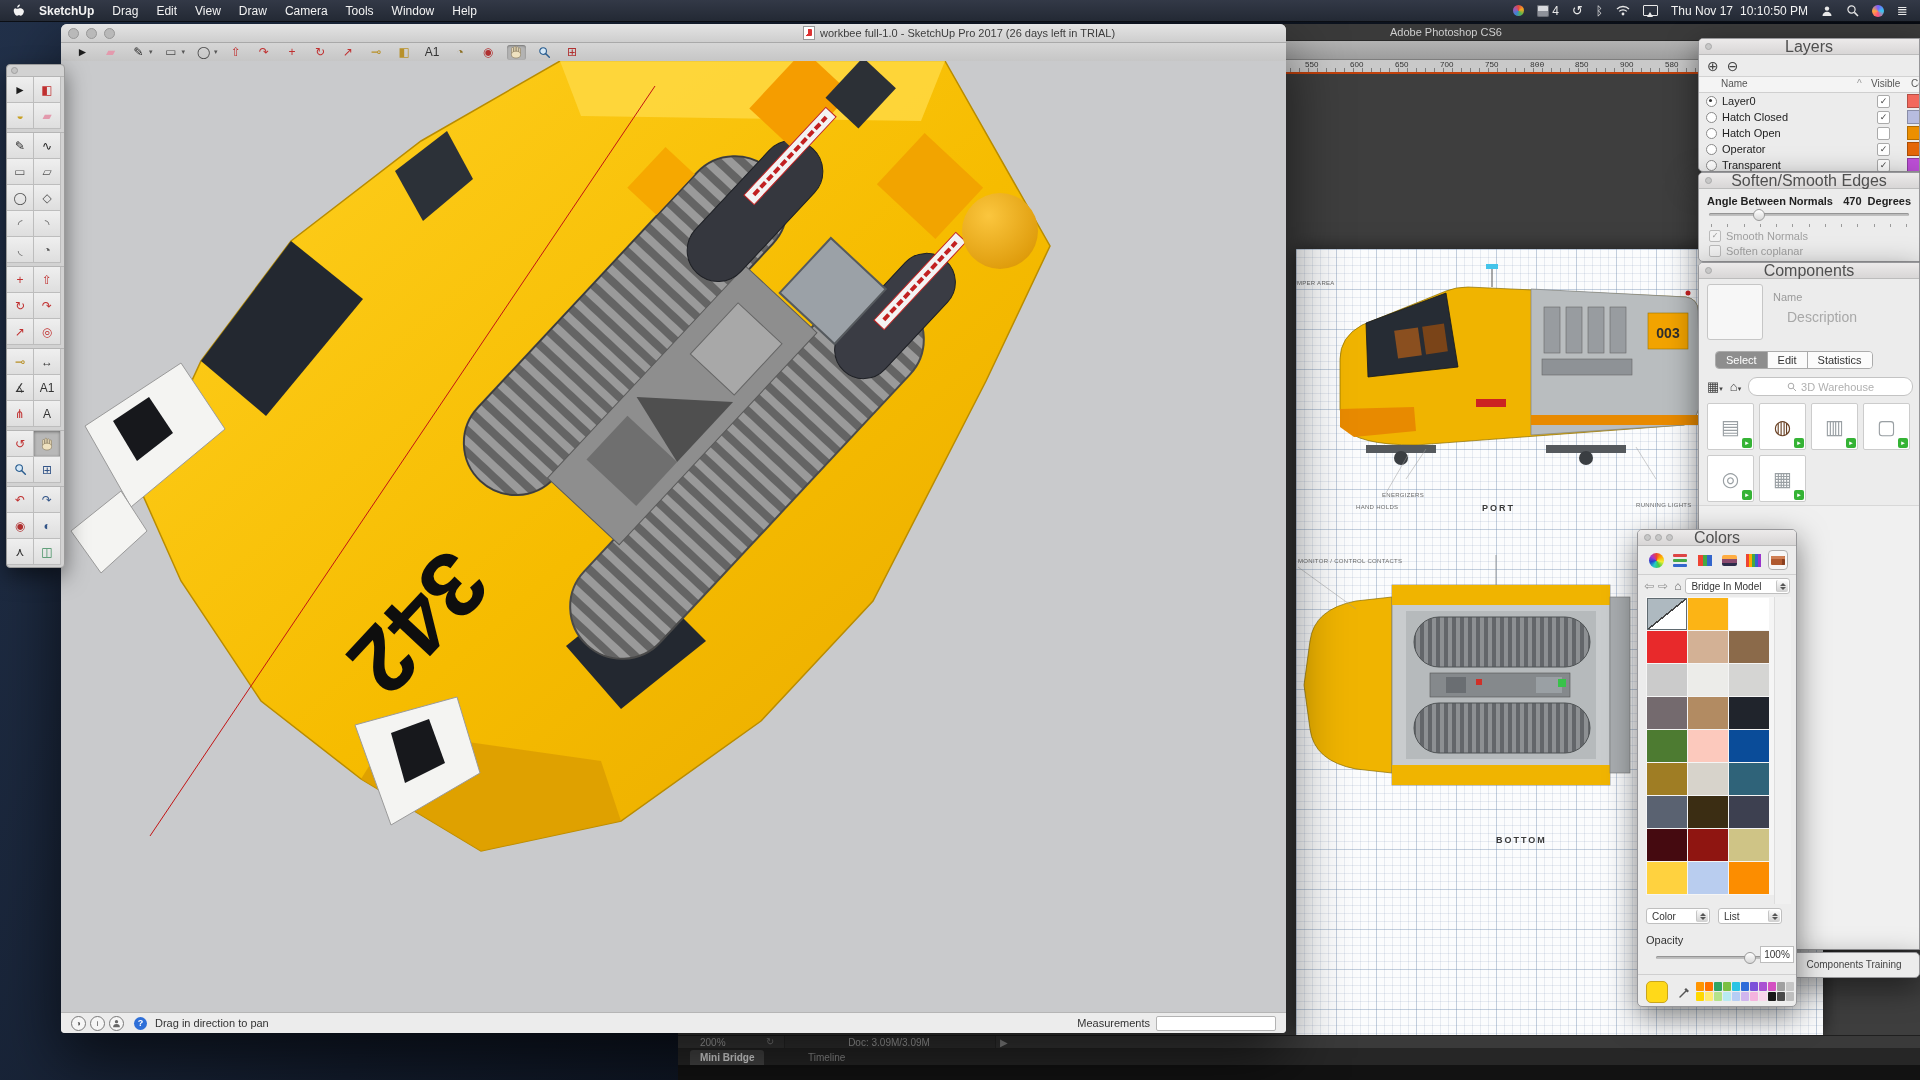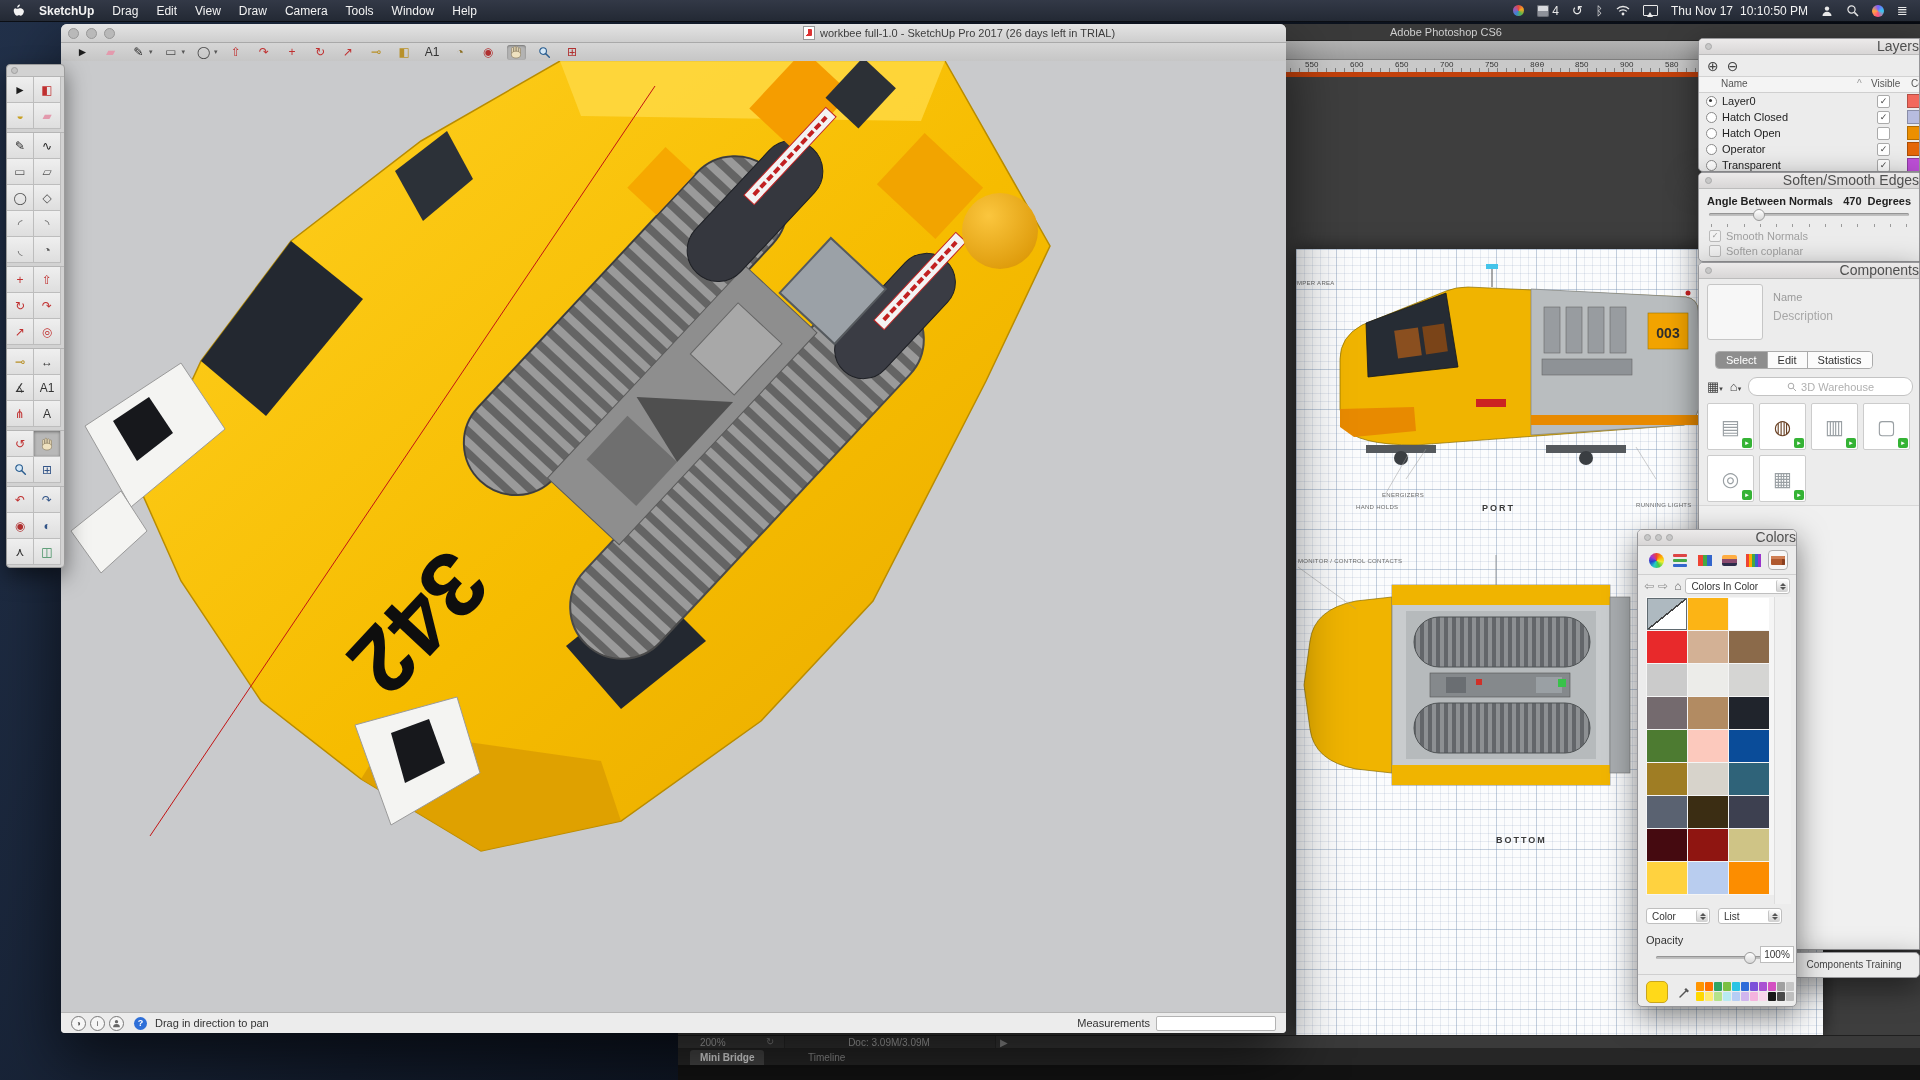--- a/index.html
+++ b/index.html
@@ -16,21 +16,21 @@
   .mb-ico{display:inline-flex;align-items:center;justify-content:center;color:#e8e8e8}
   .flower{width:11px;height:11px;border-radius:50%;background:conic-gradient(#e4493f,#f5a623,#57b54a,#3b82d6,#9b59b6,#e4493f)}
   .siri{width:12px;height:12px;border-radius:50%;background:conic-gradient(#7b5cff,#37c7f0,#ff4f81,#ffa63f,#7b5cff)}
   .nbox{width:12px;height:12px;background:#b9bcc2;border-radius:2px;box-shadow:inset 0 0 0 1px #6a6e76;background-image:linear-gradient(#d8dade 50%,#8e929a 50%)}
   .airplay{width:13px;height:9px;border:1px solid #e8e8e8;border-radius:1px;position:relative}
   .airplay:after{content:"";position:absolute;left:3px;bottom:-2px;border-left:3px solid transparent;border-right:3px solid transparent;border-bottom:5px solid #e8e8e8}
   
   .panel{position:absolute;background:#ececec;border:1px solid #97979a;border-radius:5px;
     box-shadow:0 10px 30px rgba(0,0,0,.5);overflow:hidden;box-sizing:border-box}
   .ptitle{height:15px;background:linear-gradient(#eceaea,#d8d6d6);border-bottom:1px solid #bcbcbc;
-    text-align:right;font-size:14px;color:#4f4f4f;line-height:15px;position:relative}
+    text-align:center;font-size:16px;color:#4f4f4f;line-height:15px;position:relative}
   .pdot{position:absolute;left:6px;top:4px;width:7px;height:7px;border-radius:50%;background:#c7c7c7;border:1px solid #a8a8a8;box-sizing:border-box}
   .pdot.d2{left:17px}.pdot.d3{left:28px}
   
   #su-win{position:absolute;left:61px;top:24px;width:1225px;height:1009px;z-index:10;
     border-radius:6px 6px 4px 4px;box-shadow:0 25px 60px rgba(0,0,0,.6);background:#c9cacc;overflow:hidden}
   #su-title{height:18px;background:linear-gradient(#e4e4e4,#cecece);border-bottom:1px solid #a9a9a9;position:relative}
   .tl{position:absolute;top:4px;width:11px;height:11px;border-radius:50%;background:#b9b9b9;border:1px solid #979797;box-sizing:border-box}
   #su-titletext{position:absolute;left:742px;top:2px;display:flex;align-items:center;gap:5px;font-size:11px;color:#3c3c3c}
   .docico{width:10px;height:12px;background:#fff;border:1px solid #999;position:relative}
   .docico:after{content:"";position:absolute;left:1px;top:2px;width:7px;height:7px;background:conic-gradient(#d33 0 60%,#fff 60%);border-radius:1px}
@@ -56,21 +56,21 @@
   .prow{display:flex}
   .prow.gap{margin-top:3px;border-top:1px solid #b5b5b5}
   .pcell{width:26px;height:25px;border-right:1px solid #bdbdbd;border-bottom:1px solid #bdbdbd;
     background:linear-gradient(#efefef,#dedede);display:flex;align-items:center;justify-content:center;font-size:12px}
   .pcell.active{background:#b8b8b8;box-shadow:inset 0 1px 3px rgba(0,0,0,.4)}
   
   #ps-win{position:absolute;left:678px;top:24px;width:1242px;height:1056px;z-index:2;background:#3e3e3e}
   #ps-title{height:16px;background:#3a3a3a;border-bottom:1px solid #2a2a2a;position:relative}
   #ps-title span{position:absolute;left:712px;top:2px;font-size:11px;color:#cfcfcf}
   #ps-options{height:18px;background:linear-gradient(#b3b3b3,#9d9d9d);border-bottom:1px solid #7e7e7e}
-  #ps-ruler{height:12px;background:#c9c9c9;border-bottom:5px solid #c2410c;position:relative;overflow:hidden}
+  #ps-ruler{height:12px;background:#c9c9c9;border-bottom:2px solid #c2410c;position:relative;overflow:hidden}
   #ps-ruler:after{content:"";position:absolute;left:0;bottom:0;width:100%;height:4px;
     background:repeating-linear-gradient(90deg,#7c7c7c 0 1px,transparent 1px 9px)}
   .rnum{position:absolute;top:0;font-size:8px;color:#333}
   #ps-page{position:absolute;left:618px;top:225px;width:527px;height:786px;background:#fbfcfd;
     background-image:
       linear-gradient(to right,rgba(110,140,175,.30) 1px,transparent 1px),
       linear-gradient(to bottom,rgba(110,140,175,.30) 1px,transparent 1px),
       linear-gradient(to right,rgba(110,140,175,.15) 1px,transparent 1px),
       linear-gradient(to bottom,rgba(110,140,175,.15) 1px,transparent 1px);
     background-size:40px 40px,40px 40px,8px 8px,8px 8px;box-shadow:0 0 18px rgba(0,0,0,.55)}
@@ -97,21 +97,21 @@
   .slider{position:relative;height:14px;margin:2px 10px 0 10px}
   .slider .track{position:absolute;left:0;right:0;top:4px;height:3px;background:#c0c0c0;border-radius:2px;box-shadow:inset 0 1px 1px rgba(0,0,0,.25)}
   .slider .thumb{position:absolute;top:0;width:12px;height:12px;border-radius:50%;background:linear-gradient(#fff,#d8d8d8);border:1px solid #9a9a9a;box-sizing:border-box}
   .ticks{display:flex;justify-content:space-between;margin:1px 12px 0 12px}
   .ticks i{width:1px;height:3px;background:#9a9a9a}
   .sof-chk{display:flex;align-items:center;gap:5px;font-size:11px;color:#a0a0a0;padding:3px 0 0 10px}
   .sof-chk .box{width:10px;height:10px;border:1px solid #bbb;border-radius:2px;background:#f2f2f2;font-size:8px;line-height:9px;text-align:center;color:#999}
   #components-panel{left:1698px;top:262px;width:222px;height:688px;z-index:20;border-radius:5px 0 0 5px}
   .cmp-prev{position:absolute;left:8px;top:21px;width:54px;height:54px;background:#f7f7f7;border:1px solid #c6c6c6;border-radius:3px}
   .cmp-name{position:absolute;left:74px;top:28px;font-size:11px;color:#9a9a9a}
-  .cmp-desc{position:absolute;left:74px;top:46px;font-size:12px;color:#a8a8a8}
+  .cmp-desc{position:absolute;left:88px;top:46px;font-size:14px;color:#a8a8a8}
   .seg{position:absolute;left:16px;top:88px;display:flex;border:1px solid #ababab;border-radius:4px;overflow:hidden;font-size:11px}
   .seg span{padding:2px 10px;background:#fbfbfb;color:#333;border-right:1px solid #ababab}
   .seg span:last-child{border-right:none}
   .seg span.active{background:#8e8e8e;color:#fff}
   .cmp-ctrl{position:absolute;left:8px;top:114px;display:flex;align-items:center;gap:7px;width:206px}
   .searchbox{flex:1;height:17px;border:1px solid #c3c3c3;border-radius:9px;background:#fff;display:flex;align-items:center;
     justify-content:center;gap:4px;font-size:11px;color:#b0b0b0}
   .thumbs{position:absolute;left:8px;top:140px;width:210px;display:flex;flex-wrap:wrap;gap:5px}
   .thumb{width:45px;height:45px;background:#fff;border:1px solid #ccc;border-radius:2px;position:relative;
     display:flex;align-items:center;justify-content:center;font-size:20px;color:#9aa0a4}
@@ -856,21 +856,21 @@
       </span>
     <span class="cp-ic active">
         <span class="brick-ic"></span>
       </span>
   </div>
   <div class="cp-nav">
     <span class="arrow">⇦</span>
     <span class="arrow">⇨</span>
     <span class="home">⌂</span>
     <span class="dropdown" style="flex:1">
-      <span>Colors In Color</span>
+      <span>Bridge In Model</span>
       <span class="dd-step">
           <i class="up"></i>
           <i class="dn"></i>
         </span>
     </span>
   </div>
   <div id="sw-grid">
       <div class="sw-row">
         <span class="sw default"></span>
         <span class="sw" style="background: rgb(252, 180, 21);"></span>

